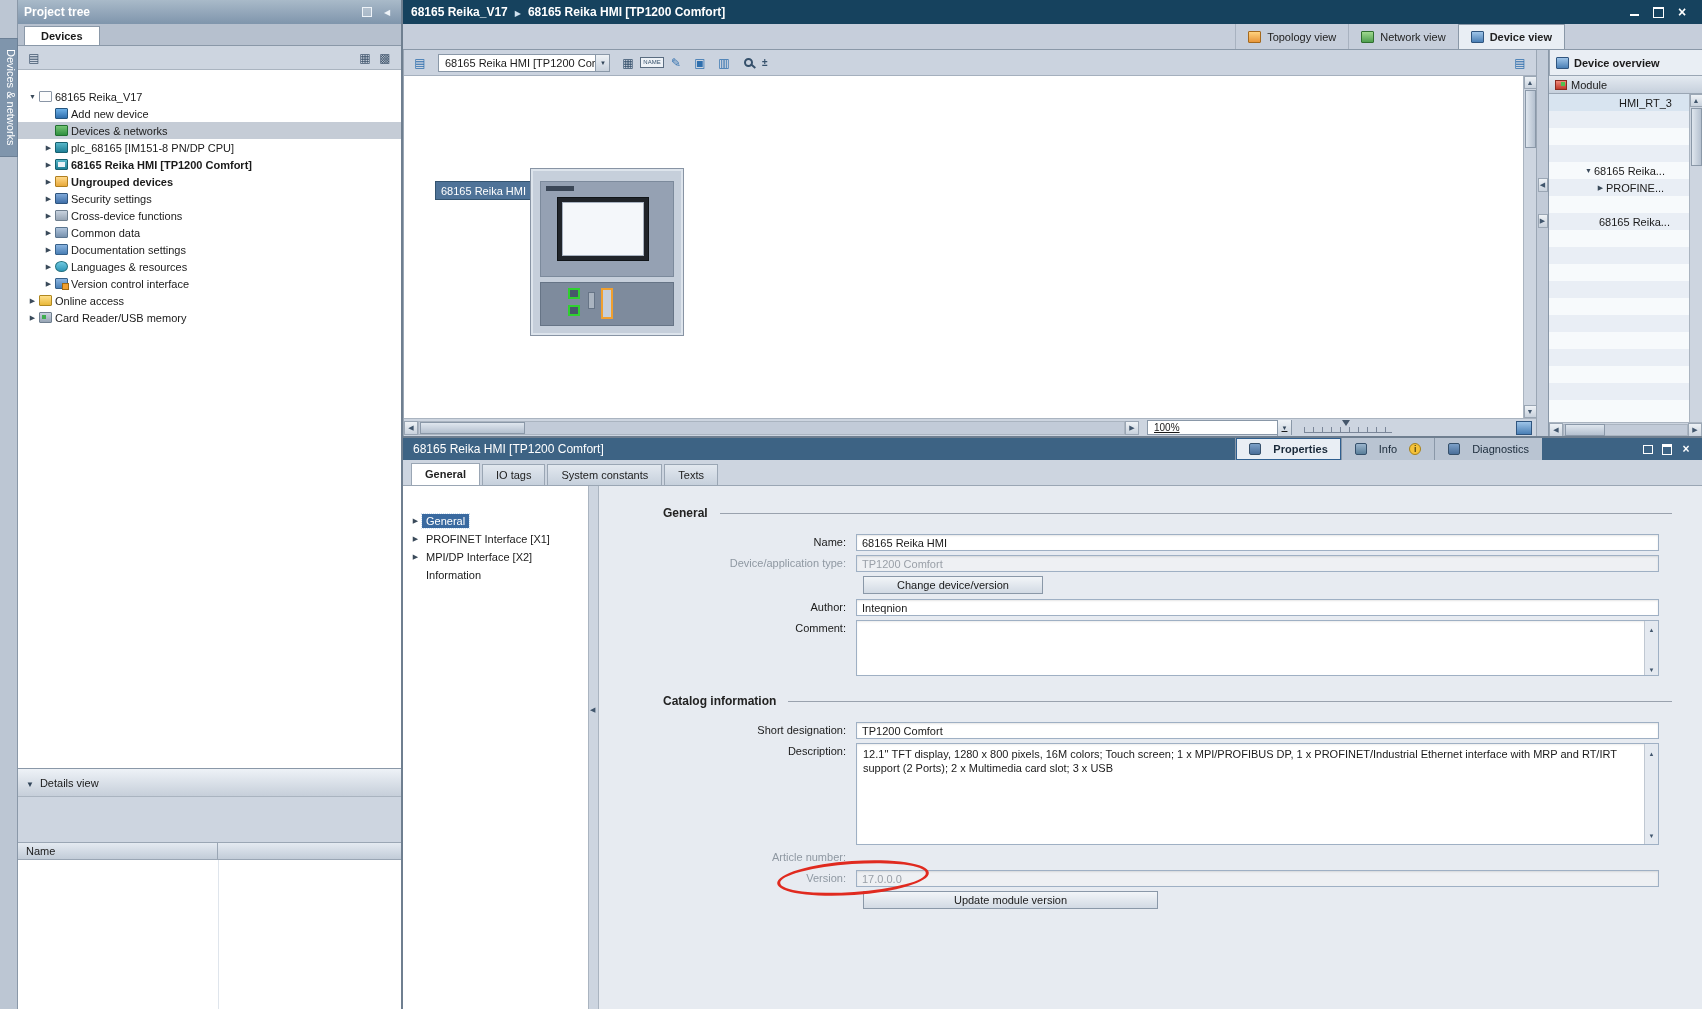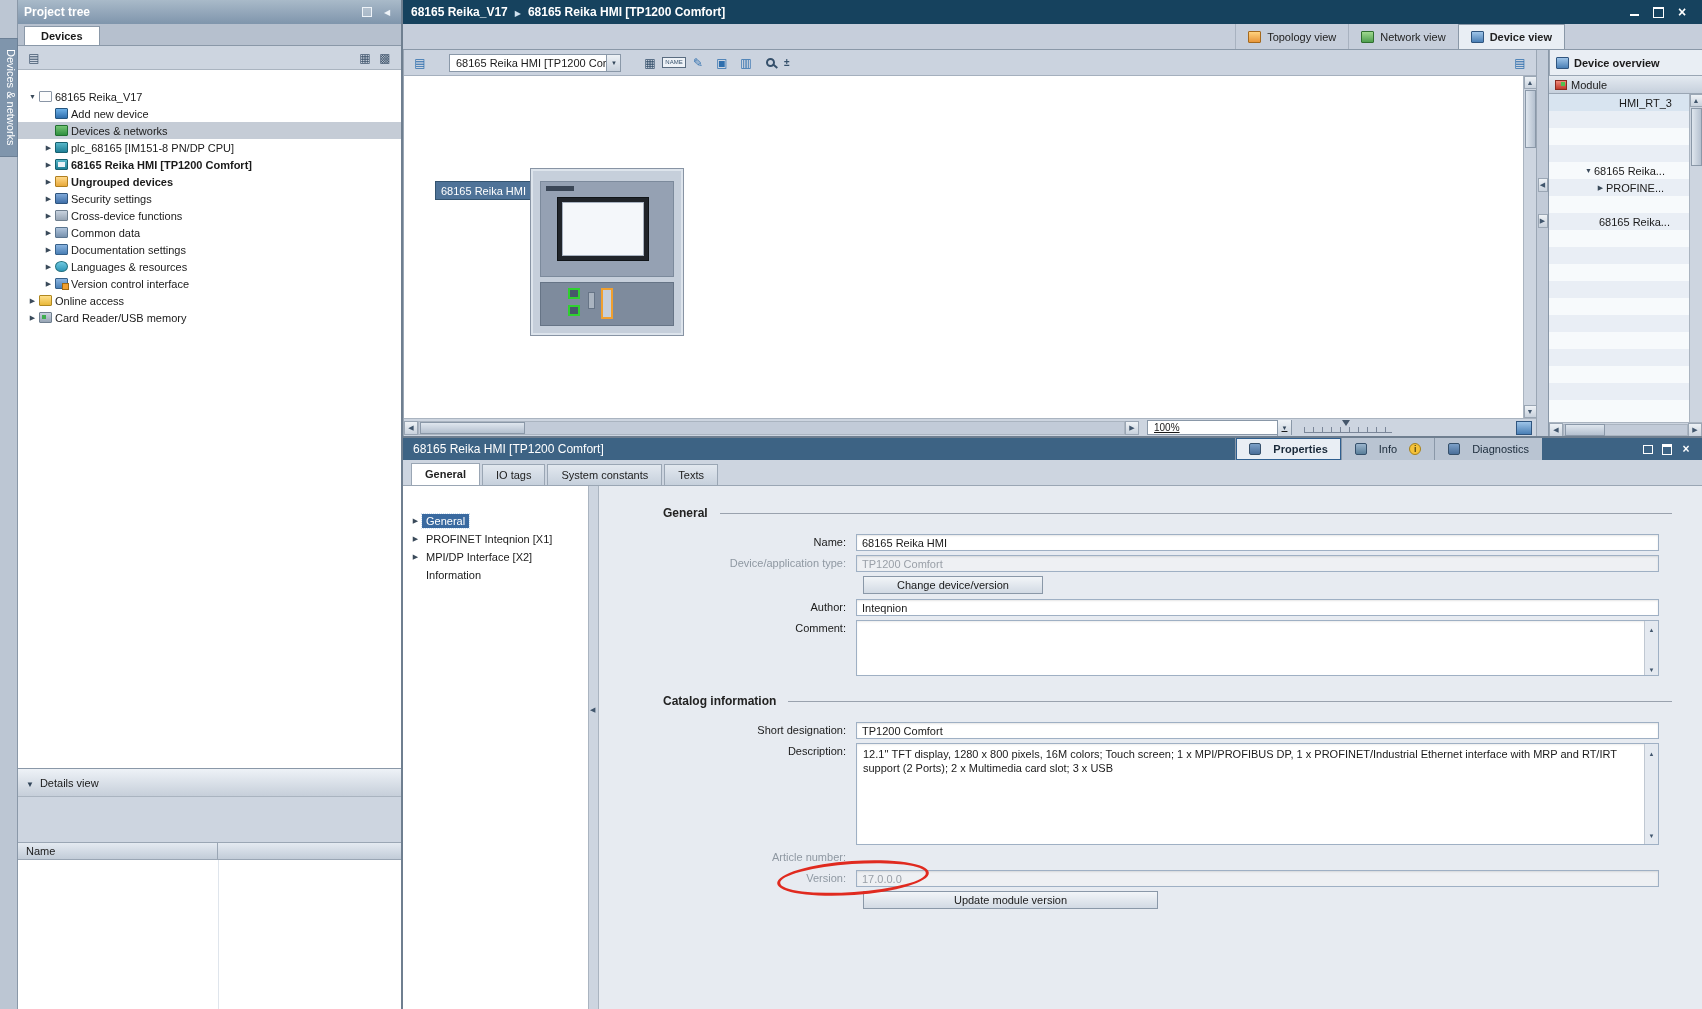--- a/index.html
+++ b/index.html
@@ -97,21 +97,21 @@
   .tbtn { width:20px; height:20px; display:inline-flex; align-items:center; justify-content:center; color:#35506b; font-size:12px; border:1px solid transparent; }
   .tbtn.dd::before { content:"▤"; color:#2f6fae; }
   .tbtn.grid::before { content:"▦"; }
   .tbtn.snap::before { content:"▣"; color:#2f6fae; }
   .tbtn.tbl::before { content:"▥"; color:#2f6fae; }
   .tbtn.pencil::before { content:"✎"; color:#2f6fae; }
   .name-tag { border:1px solid #5a6c80; color:#35506b; font-size:6px; padding:0 2px; line-height:9px; letter-spacing:0; background:#eef2f7; }
   .mag { width:9px; height:9px; border:2px solid #35506b; border-radius:50%; position:relative; display:inline-block; }
   .mag::after { content:""; position:absolute; width:6px; height:2px; background:#35506b; right:-5px; bottom:-2px; transform:rotate(40deg); }
   .zoom-extra { font-size:10px; color:#35506b; font-weight:bold; }
-  .dev-select { width:172px; height:18px; background:#fff; border:1px solid #8a98a8; display:flex; align-items:center; padding-left:6px; margin:0 15px; white-space:nowrap; overflow:hidden; }
+  .dev-select { width:172px; height:18px; background:#fff; border:1px solid #8a98a8; display:flex; align-items:center; padding-left:6px; margin:0 4px; white-space:nowrap; overflow:hidden; }
   .dd-arrow { margin-left:auto; width:14px; height:16px; background:linear-gradient(#eef2f6,#c9d2dd); border-left:1px solid #8a98a8;
     display:flex; align-items:center; justify-content:center; flex:0 0 auto; }
   .dd-arrow::before { content:"▼"; font-size:6px; color:#33465a; }
 
   .canvas { flex:1; background:#fff; position:relative; overflow:hidden; }
   .vscroll { position:absolute; right:0; top:0; bottom:0; width:13px; background:#cdd5e0; border-left:1px solid #aab4c0;
     display:flex; flex-direction:column; align-items:center; }
   .sbtn { width:13px; height:13px; display:flex; align-items:center; justify-content:center; font-size:7px; color:#41566d; background:linear-gradient(#eef2f6,#c9d2dd); border:1px solid #9aa6b4; }
   .vthumb { width:11px; height:58px; background:linear-gradient(90deg,#dfe6ee,#b4c0cf); border:1px solid #8a98a8; margin-top:1px; }
   .vscroll .sp { flex:1; }
@@ -517,21 +517,21 @@
       </div>
 
       <div class="insp-body">
         <div class="insp-nav">
           <div class="nav-item sel">
             <span class="tw exp"></span>
             <span class="nav-lbl">General</span>
           </div>
           <div class="nav-item">
             <span class="tw exp"></span>
-            <span class="nav-lbl">PROFINET Inteqnion [X1]</span>
+            <span class="nav-lbl">PROFINET Interface [X1]</span>
           </div>
           <div class="nav-item">
             <span class="tw exp"></span>
             <span class="nav-lbl">MPI/DP Interface [X2]</span>
           </div>
           <div class="nav-item">
             <span class="tw"></span>
             <span class="nav-lbl">Information</span>
           </div>
         </div>

